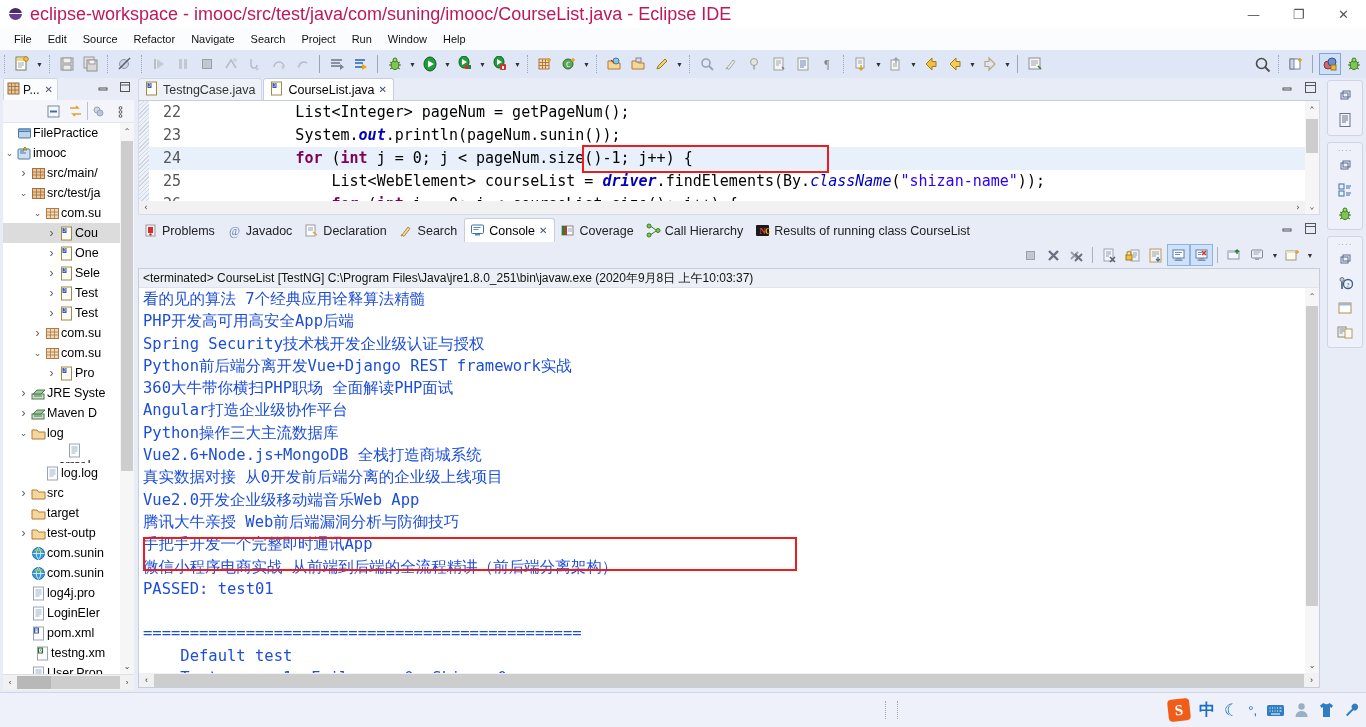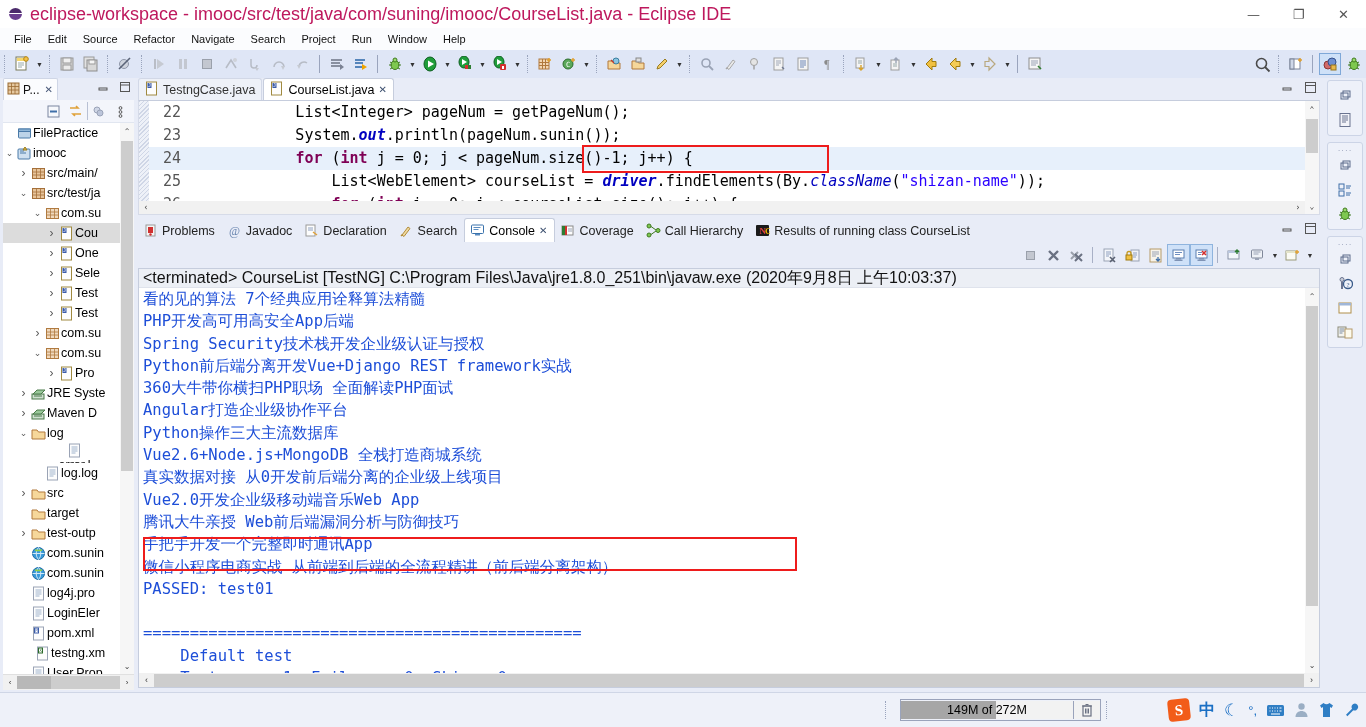--- a/index.html
+++ b/index.html
@@ -244,21 +244,21 @@
   .console-toolbar .cb-arrow { width: 12px; height: 22px; display: flex; align-items: center; justify-content: center; font-size: 7px; color: #333; }
   .console-toolbar .cb-sep { width: 1px; height: 16px; border-left: 1px solid #a8b0c6; margin: 0 4px; }
 
   .console-body {
     position: relative; height: 418px; background: #ffffff;
     border: 1px solid #c6cddd; overflow: hidden;
   }
   .console-head {
     height: 18px; background: #eceff5; border-bottom: 1px solid #dfe3ec;
     display: flex; align-items: center; padding-left: 4px;
-    font-size: 16px; color: #111; white-space: nowrap;
+    font-size: 12px; color: #111; white-space: nowrap;
     font-family: "Liberation Sans", sans-serif;
   }
   .console-out {
     position: absolute; left: 0; top: 19px; right: 14px; bottom: 14px;
     overflow: hidden; padding-left: 4px;
     font-family: "DejaVu Sans Mono", monospace;
     font-size: 15.5px; line-height: 22.3px; color: #1d4ed8;
     white-space: pre;
   }
   .console-vscroll {
@@ -1329,33 +1329,20 @@
               <rect x="8" y="5" width="7" height="9" fill="#fdfbee" stroke="#b59a68"></rect>
             </svg>
         </div>
       </div>
     </div>
   </div>
 
   <div class="statusbar">
     <div class="status-left"></div>
     <div class="status-sep"></div>
-    <div class="heap">
-      <div class="bar">
-        <div class="fill" id="heap-fill" style="width: 55%;"></div>
-        <div class="txt">149M of 272M</div>
-      </div>
-      <div class="trash">
-        <svg width="14" height="15" viewBox="0 0 14 15">
-            <rect x="3" y="3" width="8" height="10" fill="none" stroke="#6a7182" stroke-width="1.2"></rect>
-            <path d="M2 3h10M5.5 1.5h3" stroke="#6a7182" stroke-width="1.2"></path>
-            <path d="M5.5 5.5v5M7 5.5v5M8.5 5.5v5" stroke="#6a7182"></path>
-          </svg>
-      </div>
-    </div>
     <div class="status-sep"></div>
 
     <div class="tray">
       <span class="ti">
         <span class="sogou-logo">S</span>
       </span>
       <span class="ti cn">中</span>
       <span class="ti moon">☾</span>
       <span class="ti deg">°,</span>
       <span class="ti">

